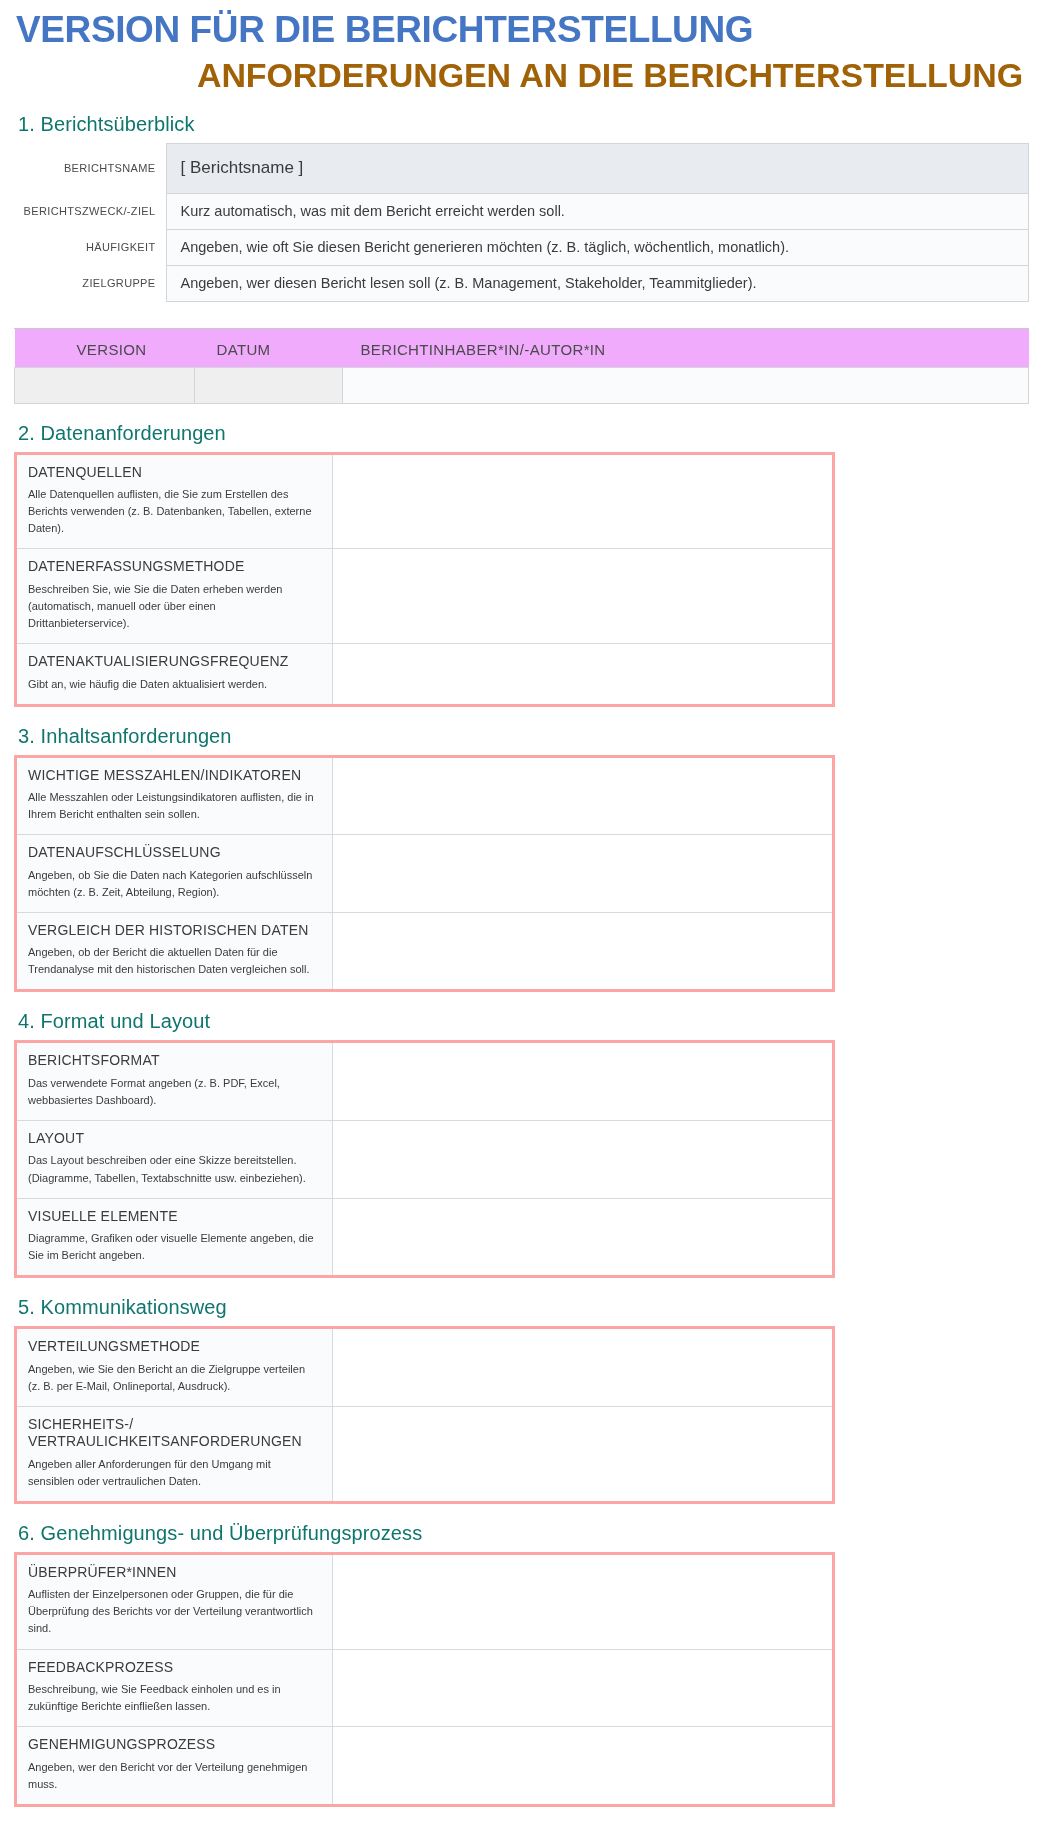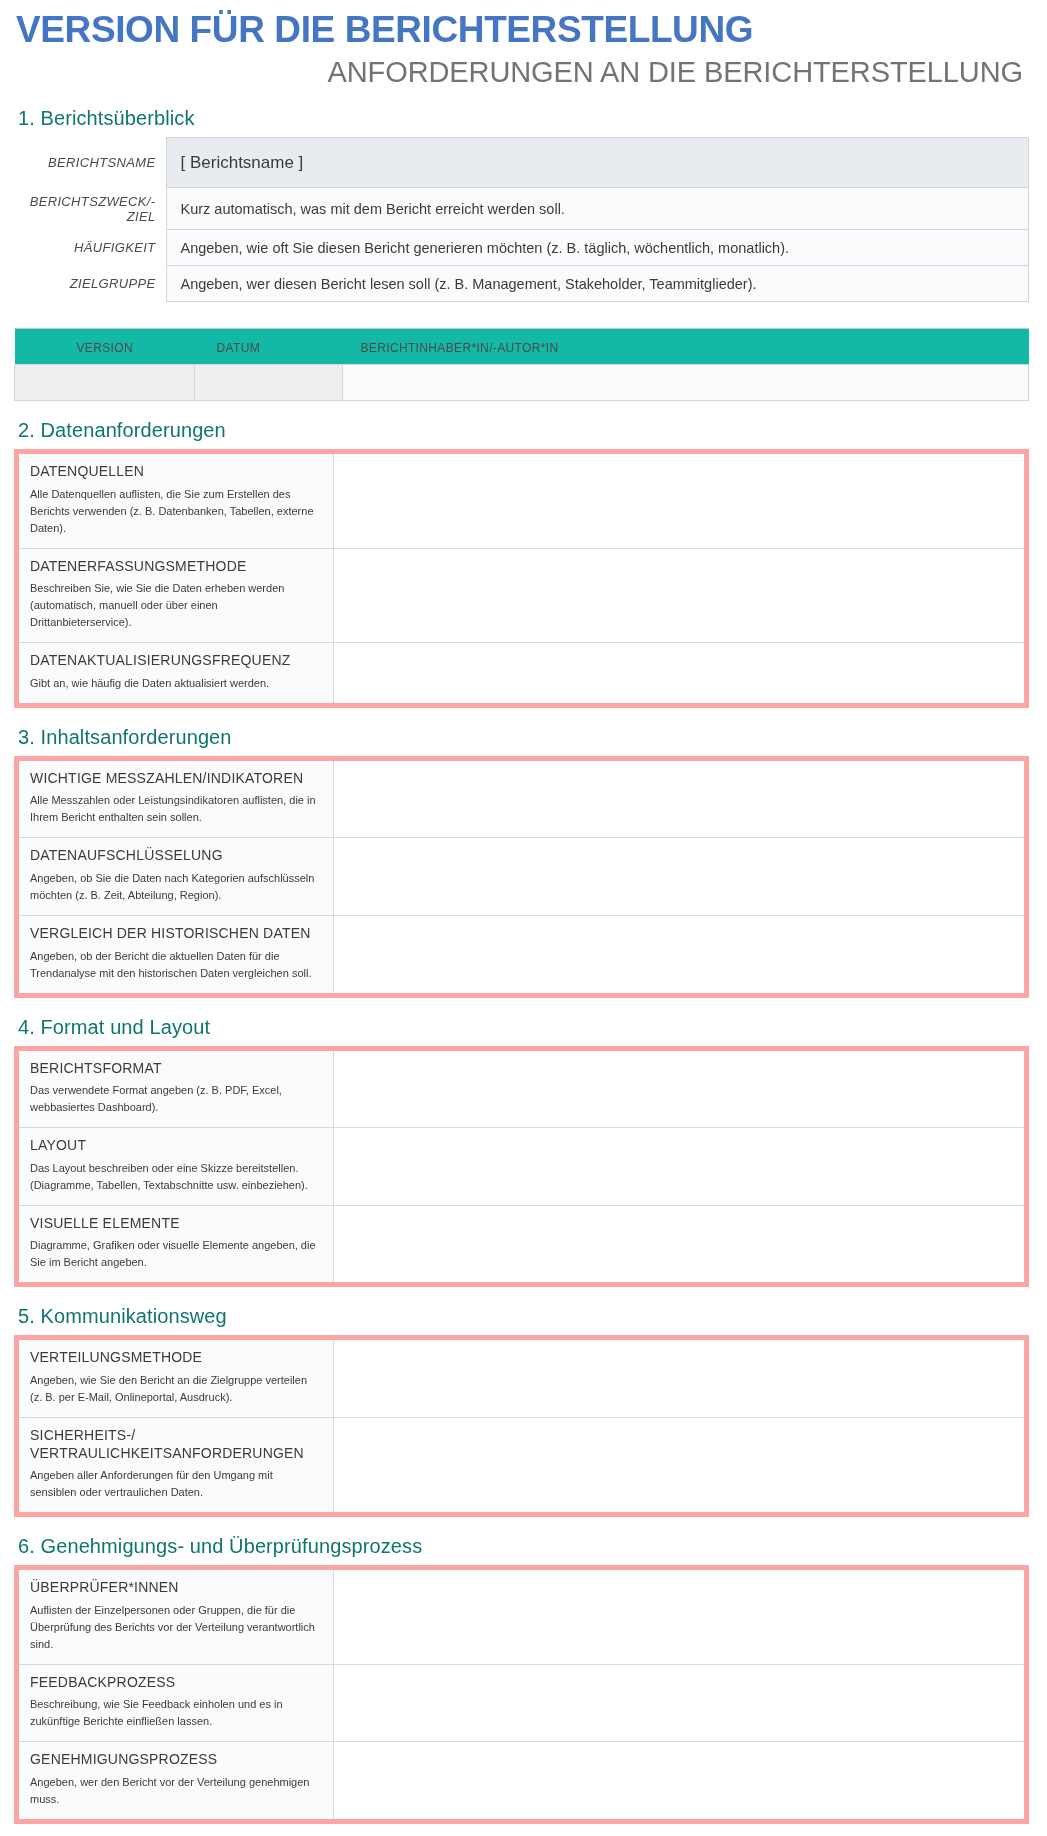--- a/index.html
+++ b/index.html
@@ -24,23 +24,23 @@
   .doc-title {
     font-size: 37px;
     font-weight: bold;
     letter-spacing: -0.4px;
     color: #4576c4;
     margin: 10px 0 0 2px;
     line-height: 1.1;
     white-space: nowrap;
   }
   .doc-subtitle {
-    font-size: 29px;
-    font-weight: normal;
-    color: #737373;
+    font-size: 34px;
+    font-weight: bold;
+    color: #a16207;
     text-align: right;
     letter-spacing: -0.1px;
     margin: 5px 6px 0 0;
     line-height: 1.15;
     white-space: nowrap;
   }
 
   
   .section-heading {
     font-size: 20px;
@@ -56,27 +56,26 @@
     table-layout: fixed;
   }
   table.overview {
     width: 1015px;
     margin-left: 0;
   }
   .ov-label {
     width: 152px;
     text-align: right;
     vertical-align: middle;
-    font-size: 13px;
+    font-size: 11px;
     letter-spacing: 0.35px;
     color: #4a4a4a;
     padding: 6px 10px 6px 0;
     border: none;
     background: #ffffff;
-    font-style: italic;
   }
   .ov-value {
     border: 1px solid #d2d6da;
     background: #fafbfc;
     padding: 9px 14px;
     font-size: 14.5px;
     color: #3b3b3b;
     vertical-align: middle;
     height: 36px;
   }
@@ -94,44 +93,44 @@
   }
   .version-rule {
     border-top: 1px solid #c9c9c9;
     width: 1015px;
   }
   table.version {
     width: 1015px;
     margin-top: 0;
   }
   table.version th {
-    font-size: 12px;
+    font-size: 15px;
     font-weight: normal;
     letter-spacing: 0.35px;
     color: #4a4a4a;
     text-align: left;
     padding: 12px 0 9px 0;
     border: none;
-    background: #14b8a6;
+    background: #f0abfc;
   }
   table.version th.c1 { width: 180px; padding-left: 62px; }
   table.version th.c2 { width: 148px; padding-left: 22px; }
   table.version th.c3 { padding-left: 18px; }
   table.version td {
     border: 1px solid #d2d6da;
     height: 36px;
   }
   table.version td.c1 { background: #efefef; }
   table.version td.c2 { background: #efefef; }
   table.version td.c3 { background: #fafbfc; }
 
   
   table.req {
-    width: 1015px;
-    border: 5px solid #fca5a5;
+    width: 821px;
+    border: 3px solid #fca5a5;
   }
   table.req td {
     border: 1px solid #d7dadd;
     vertical-align: top;
   }
   td.req-label {
     width: 317px;
     background: #fafbfc;
     padding: 9px 13px 11px 11px;
   }

